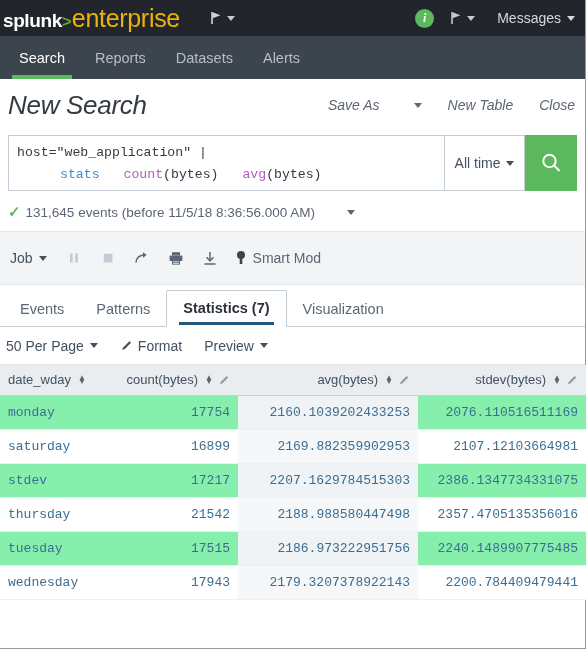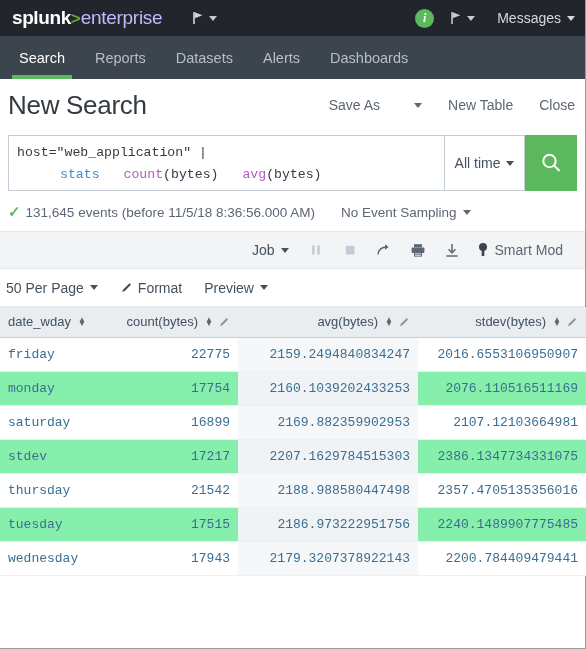--- a/index.html
+++ b/index.html
@@ -11,26 +11,26 @@
     -webkit-font-smoothing: antialiased;
   }
   #app { width: 586px; height: 649px; position: relative; background: #fff; border: 1px solid #999; border-width: 0 1px 1px 0; }
 
   
   .topbar {
     height: 36px; background: #22262c;
     display: flex; align-items: center;
     position: relative;
   }
-  .logo { display: flex; align-items: baseline; padding-left: 12px; }
+  .logo { display: flex; align-items: baseline; padding-left: 3px; }
   .logo .splunk {
     color: #fff; font-weight: bold; font-size: 19px; letter-spacing: -0.4px;
   }
   .logo .gt { color: #65a637; font-size: 17px; font-weight: bold; margin: 0 0px; }
-  .logo .ent { color: #c4b5fd; font-size: 19px; letter-spacing: -0.3px; }
+  .logo .ent { color: #eab308; font-size: 25px; letter-spacing: -0.3px; }
 
   .topicon {
     margin-left: 30px; display: flex; align-items: center; cursor: pointer;
   }
   .caret-sm {
     width: 0; height: 0; border-left: 4px solid transparent;
     border-right: 4px solid transparent; border-top: 5px solid currentColor;
     display: inline-block; margin-left: 2px; vertical-align: middle;
   }
   .topright {
@@ -61,21 +61,21 @@
   }
   .navitem.active { color: #ffffff; }
   .navitem.active::after {
     content: ""; position: absolute; left: 8px; right: 8px; bottom: 0;
     height: 4px; background: #5cb85c;
   }
 
   
   .pagehead {
     height: 52px; display: flex; align-items: center;
-    padding: 0 10px 0 8px; background: #fff;
+    padding: 0 10px 0 8px; background: #fff; font-style: italic;
   }
   .pagetitle {
     font-size: 26px; color: #333a40; font-weight: 500; letter-spacing: -0.3px;
   }
   .headactions { margin-left: auto; display: flex; align-items: center; }
   .headbtn {
     color: #5c6773; font-size: 14px; margin-left: 26px;
     display: flex; align-items: center; cursor: pointer; white-space: nowrap; gap: 28px;
   }
   .headbtn .caret-sm {
@@ -113,22 +113,22 @@
     display: flex; align-items: center; padding: 12px 8px 10px 8px;
     font-size: 13.5px; color: #5c6773;
   }
   .check { color: #5cb85c; font-size: 15px; margin-right: 5px; font-weight: bold; }
   .sampling { margin-left: 26px; display: flex; align-items: center; cursor: pointer; }
   .sampling .caret-sm { border-top-color: #5c6773; margin-left: 6px; }
 
   
   .jobbar {
     background: #f2f4f5; border-top: 1px solid #e3e7e9; border-bottom: 1px solid #e3e7e9;
-    height: 38px; display: flex; align-items: center; justify-content: flex-end;
-    padding-right: 22px;
+    height: 54px; display: flex; align-items: center; 
+    padding-right: 16px;
   }
   .jobbtn {
     color: #43515f; font-size: 14px; display: flex; align-items: center;
     cursor: pointer; padding: 0 10px;
   }
   .jobbtn .caret-sm { border-top-color: #43515f; margin-left: 6px; }
   .jobicon {
     width: 34px; height: 26px; display: flex; align-items: center;
     justify-content: center; cursor: pointer; color: #5c6773;
   }
@@ -244,23 +244,20 @@
       </div>
     <div class="navitem">
         <span>Reports</span>
       </div>
     <div class="navitem">
         <span>Datasets</span>
       </div>
     <div class="navitem">
         <span>Alerts</span>
       </div>
-    <div class="navitem">
-        <span>Dashboards</span>
-      </div>
   </div>
 
   <div class="pagehead">
     <div class="pagetitle">New Search</div>
     <div class="headactions">
       <div class="headbtn">
         <span>Save As</span>
         <span class="caret-sm"></span>
       </div>
       <div class="headbtn">
@@ -288,21 +285,20 @@
         <circle cx="9.5" cy="9" r="6.2" stroke="#fff" stroke-width="2" fill="none"></circle>
         <path d="M14.2 13.6 L19 18.4" stroke="#fff" stroke-width="2" stroke-linecap="round"></path>
       </svg>
     </div>
   </div>
 
   <div class="eventrow">
     <span class="check">✓</span>
     <span>131,645 events (before 11/5/18 8:36:56.000 AM)</span>
     <span class="sampling">
-      <span>No Event Sampling</span>
       <span class="caret-sm"></span>
     </span>
   </div>
 
   <div class="jobbar">
     <div class="jobbtn">
       <span>Job</span>
       <span class="caret-sm"></span>
     </div>
     <div class="jobicon disabled">
@@ -340,20 +336,26 @@
     </div>
     <div class="smartmode">
       <svg width="12" height="16" viewBox="0 0 12 16" style="margin-right:6px;">
         <circle cx="6" cy="5" r="4" fill="#3c444d"></circle>
         <rect x="4.7" y="8" width="2.6" height="6" fill="#3c444d"></rect>
       </svg>
       <span>Smart Mod</span>
     </div>
   </div>
 
+  <div class="tabsrow">
+    <div class="tab"><span>Events</span></div>
+    <div class="tab"><span>Patterns</span></div>
+    <div class="tab active"><span>Statistics (7)</span></div>
+    <div class="tab"><span>Visualization</span></div>
+  </div>
 
   <div class="optrow">
     <div class="optbtn">
       <span>50 Per Page</span>
       <span class="caret-sm"></span>
     </div>
     <div class="optbtn">
       <svg width="13" height="13" viewBox="0 0 13 13" style="margin-right:5px;">
         <path d="M2 11 L3.2 8.4 L9.4 2.2 L11 3.8 L4.8 10 Z" fill="#43515f"></path>
       </svg>
@@ -398,26 +400,20 @@
               <span>stdev(bytes)</span>
               <span class="sorticon">▲<br>▼</span>
               <svg width="12" height="12" viewBox="0 0 13 13" class="pencil">
                   <path d="M2 11 L3.2 8.4 L9.4 2.2 L11 3.8 L4.8 10 Z" fill="#8b97a3"></path>
                 </svg>
             </span>
           </th>
         </tr>
       </thead>
       <tbody>
-        <tr class="odd">
-          <td class="col0">friday</td>
-          <td class="num">22775</td>
-          <td class="num shade">2159.2494840834247</td>
-          <td class="num">2016.6553106950907</td>
-        </tr>
         <tr class="even">
           <td class="col0">monday</td>
           <td class="num">17754</td>
           <td class="num shade">2160.1039202433253</td>
           <td class="num">2076.110516511169</td>
         </tr>
         <tr class="odd">
           <td class="col0">saturday</td>
           <td class="num">16899</td>
           <td class="num shade">2169.882359902953</td>

